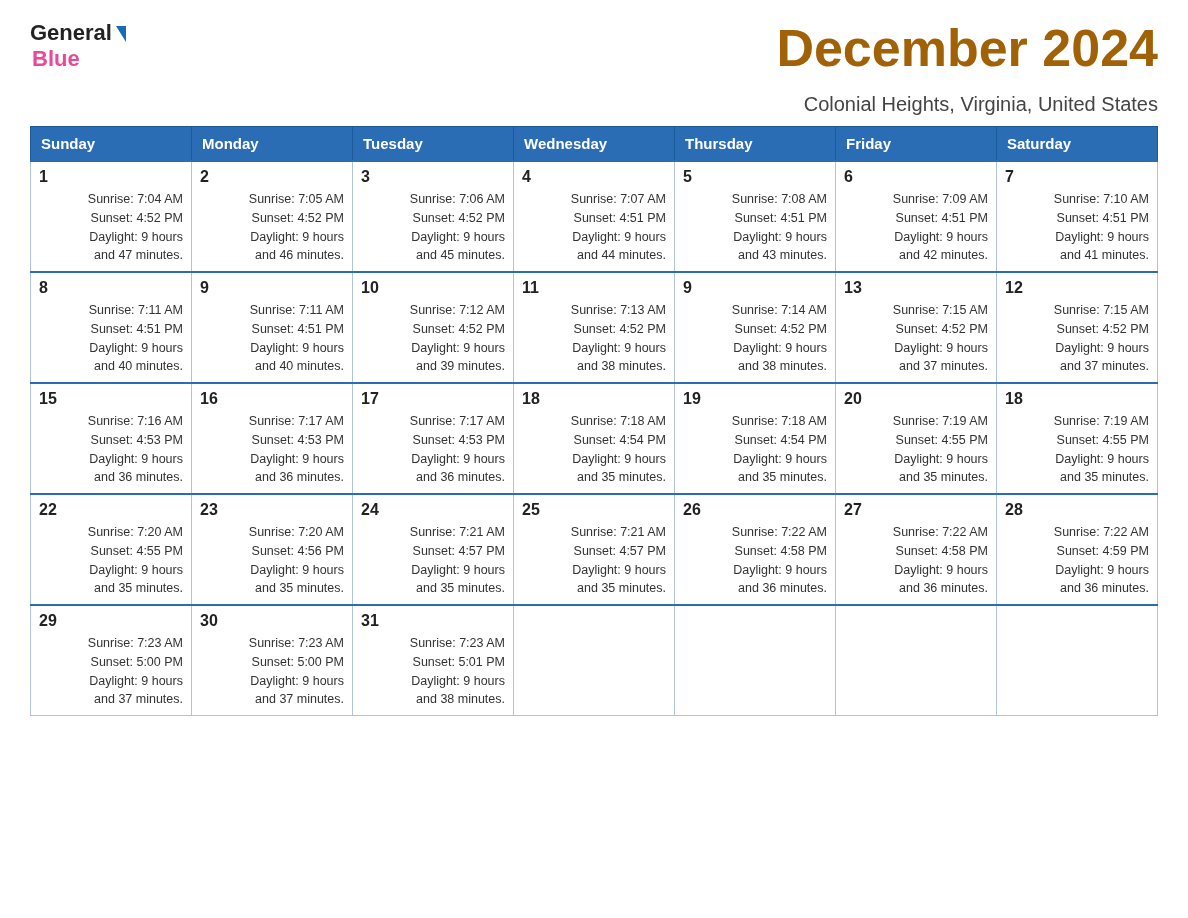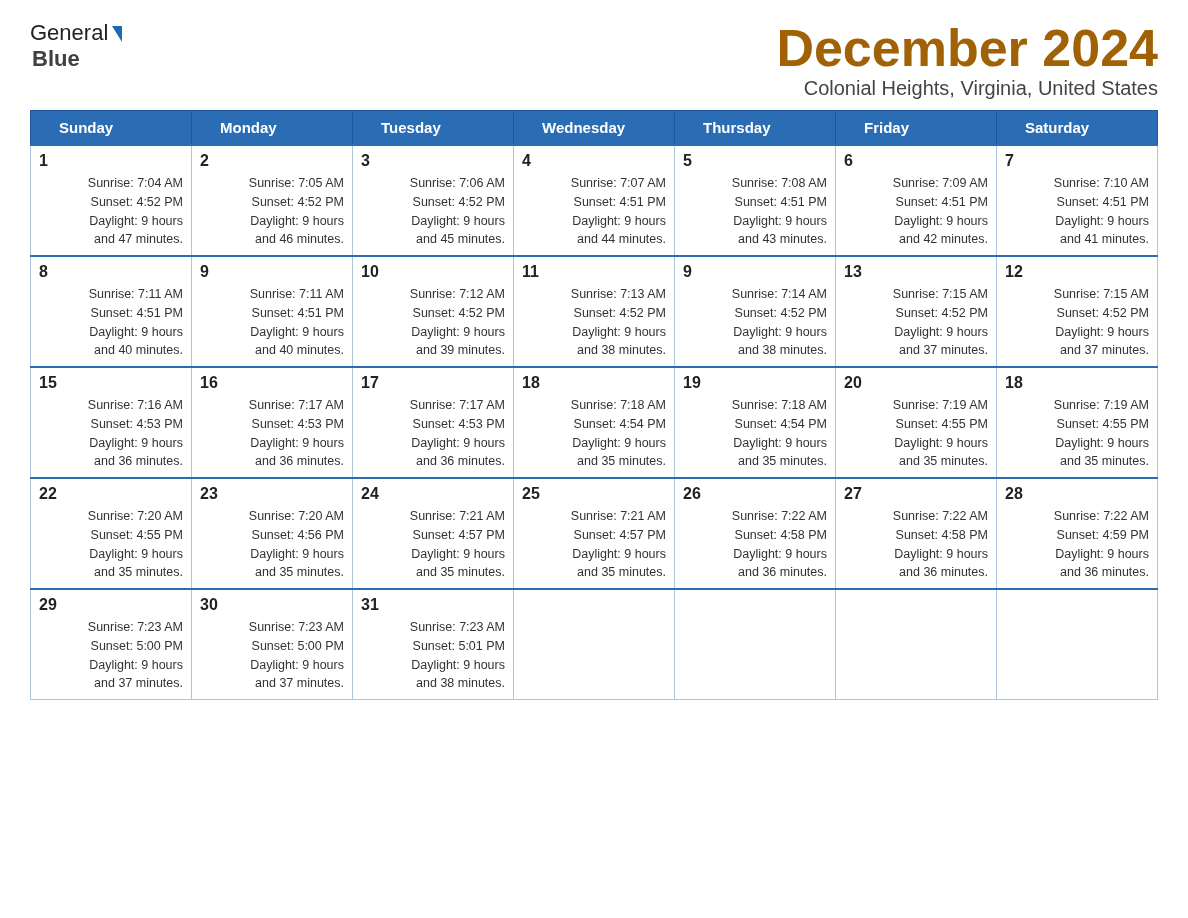--- a/index.html
+++ b/index.html
@@ -15,69 +15,69 @@
       justify-content: space-between;
       margin-bottom: 10px;
     }
     .logo {
       display: flex;
       flex-direction: column;
       align-items: flex-start;
     }
     .logo-general {
       font-size: 22px;
-      font-weight: normal;
+      font-weight: bold;
       color: #222;
       letter-spacing: 0;
       display: flex;
       align-items: center;
       gap: 2px;
     }
     .logo-arrow {
       width: 0;
       height: 0;
       border-left: 10px solid transparent;
       border-right: 0px solid transparent;
       border-top: 16px solid #1a6bb5;
       display: inline-block;
       margin-left: 2px;
       margin-top: 2px;
     }
     .logo-blue {
-      color: #404040;
+      color: #ec4899;
       font-size: 22px;
       font-weight: bold;
       margin-top: -2px;
       margin-left: 2px;
     }
     .title-block {
       text-align: right;
     }
     .month-title {
       font-size: 52px;
       font-weight: bold;
       color: #a16207;
       line-height: 1.1;
     }
     .subtitle {
       font-size: 20px;
       color: #444;
-      margin-top: 0;
+      margin-top: 16px;
     }
     .calendar {
       width: 100%;
       border-collapse: collapse;
       margin-top: 10px;
     }
     .calendar th {
       background-color: #2a6db5;
       color: #fff;
       font-size: 15px;
       font-weight: bold;
-      padding: 8px 28px;
+      padding: 8px 10px;
       text-align: left;
       border: 1px solid #1a5a9a;
     }
     .calendar td {
       border: 1px solid #b0c4de;
       vertical-align: top;
       padding: 6px 8px;
       width: 14.28%;
       min-height: 90px;
       font-size: 13px;

